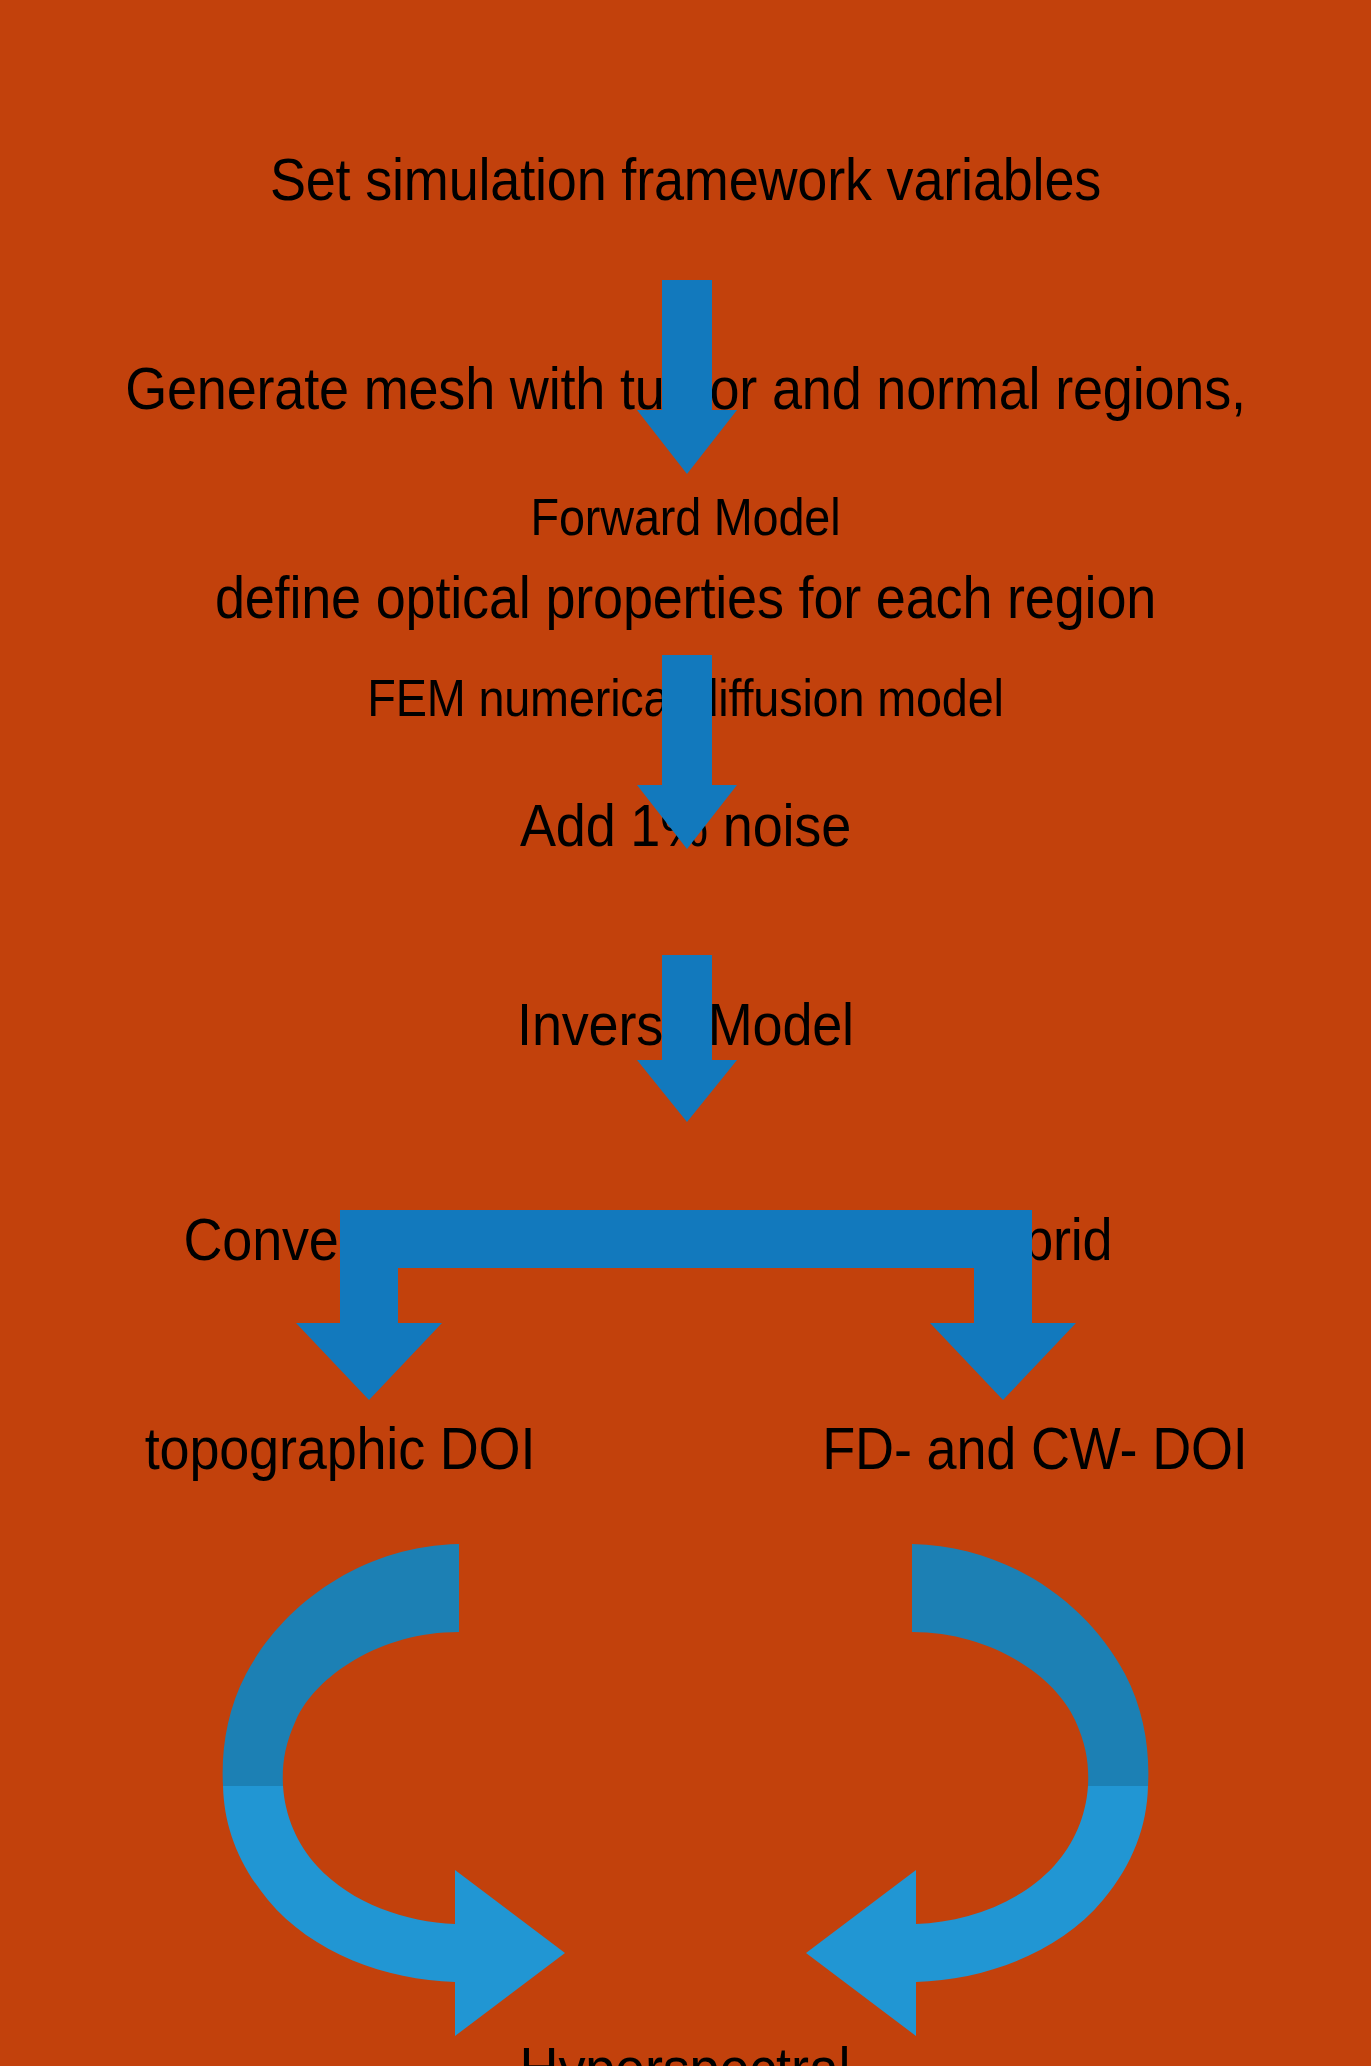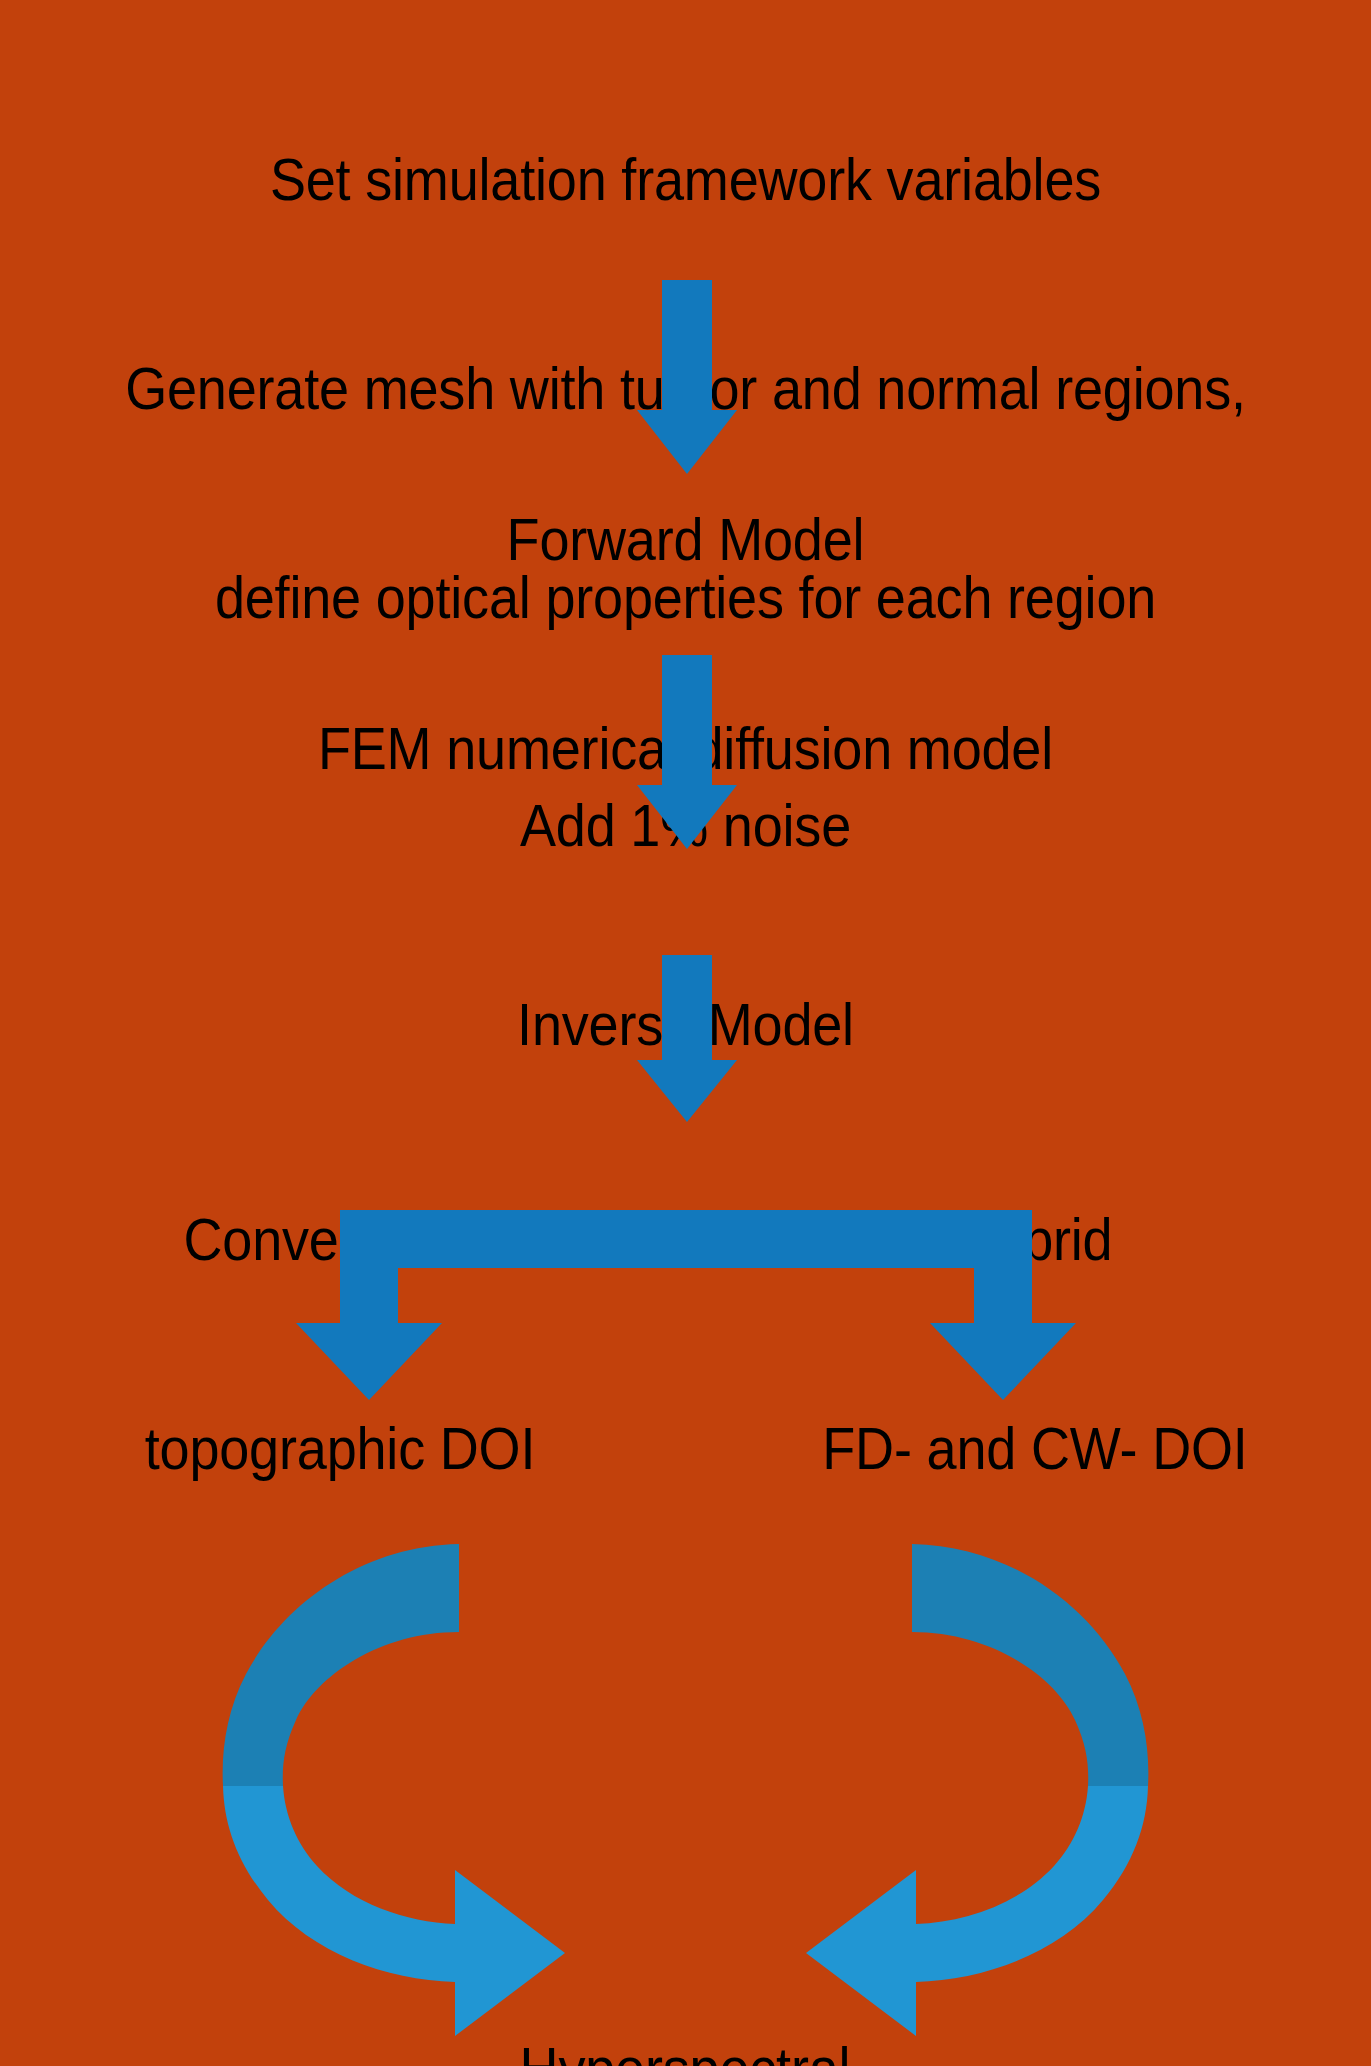--- a/index.html
+++ b/index.html
@@ -48,21 +48,21 @@
 <body>
 
 <div id="canvas">
 
   <div class="txt" style="left:0px; top:6px; width:1371px; font-size:60px;">
     <span class="line cond">Set simulation framework variables</span>
     <span class="line cond">Generate mesh with tumor and normal regions,</span>
     <span class="line cond">define optical properties for each region</span>
   </div>
 
-  <div class="txt" style="left:0px; top:366px; width:1371px; font-size:60px;">
+  <div class="txt" style="left:0px; top:366px; width:1371px; font-size:52px;">
     <span class="line cond">Forward Model</span>
     <span class="line cond">FEM numerical diffusion model</span>
   </div>
 
   <div class="txt" style="left:0px; top:652px; width:1371px; font-size:60px;">
     <span class="line cond">Add 1% noise</span>
   </div>
 
   <div class="txt" style="left:0px; top:851px; width:1371px; font-size:60px;">
     <span class="line cond">Inverse Model</span>

